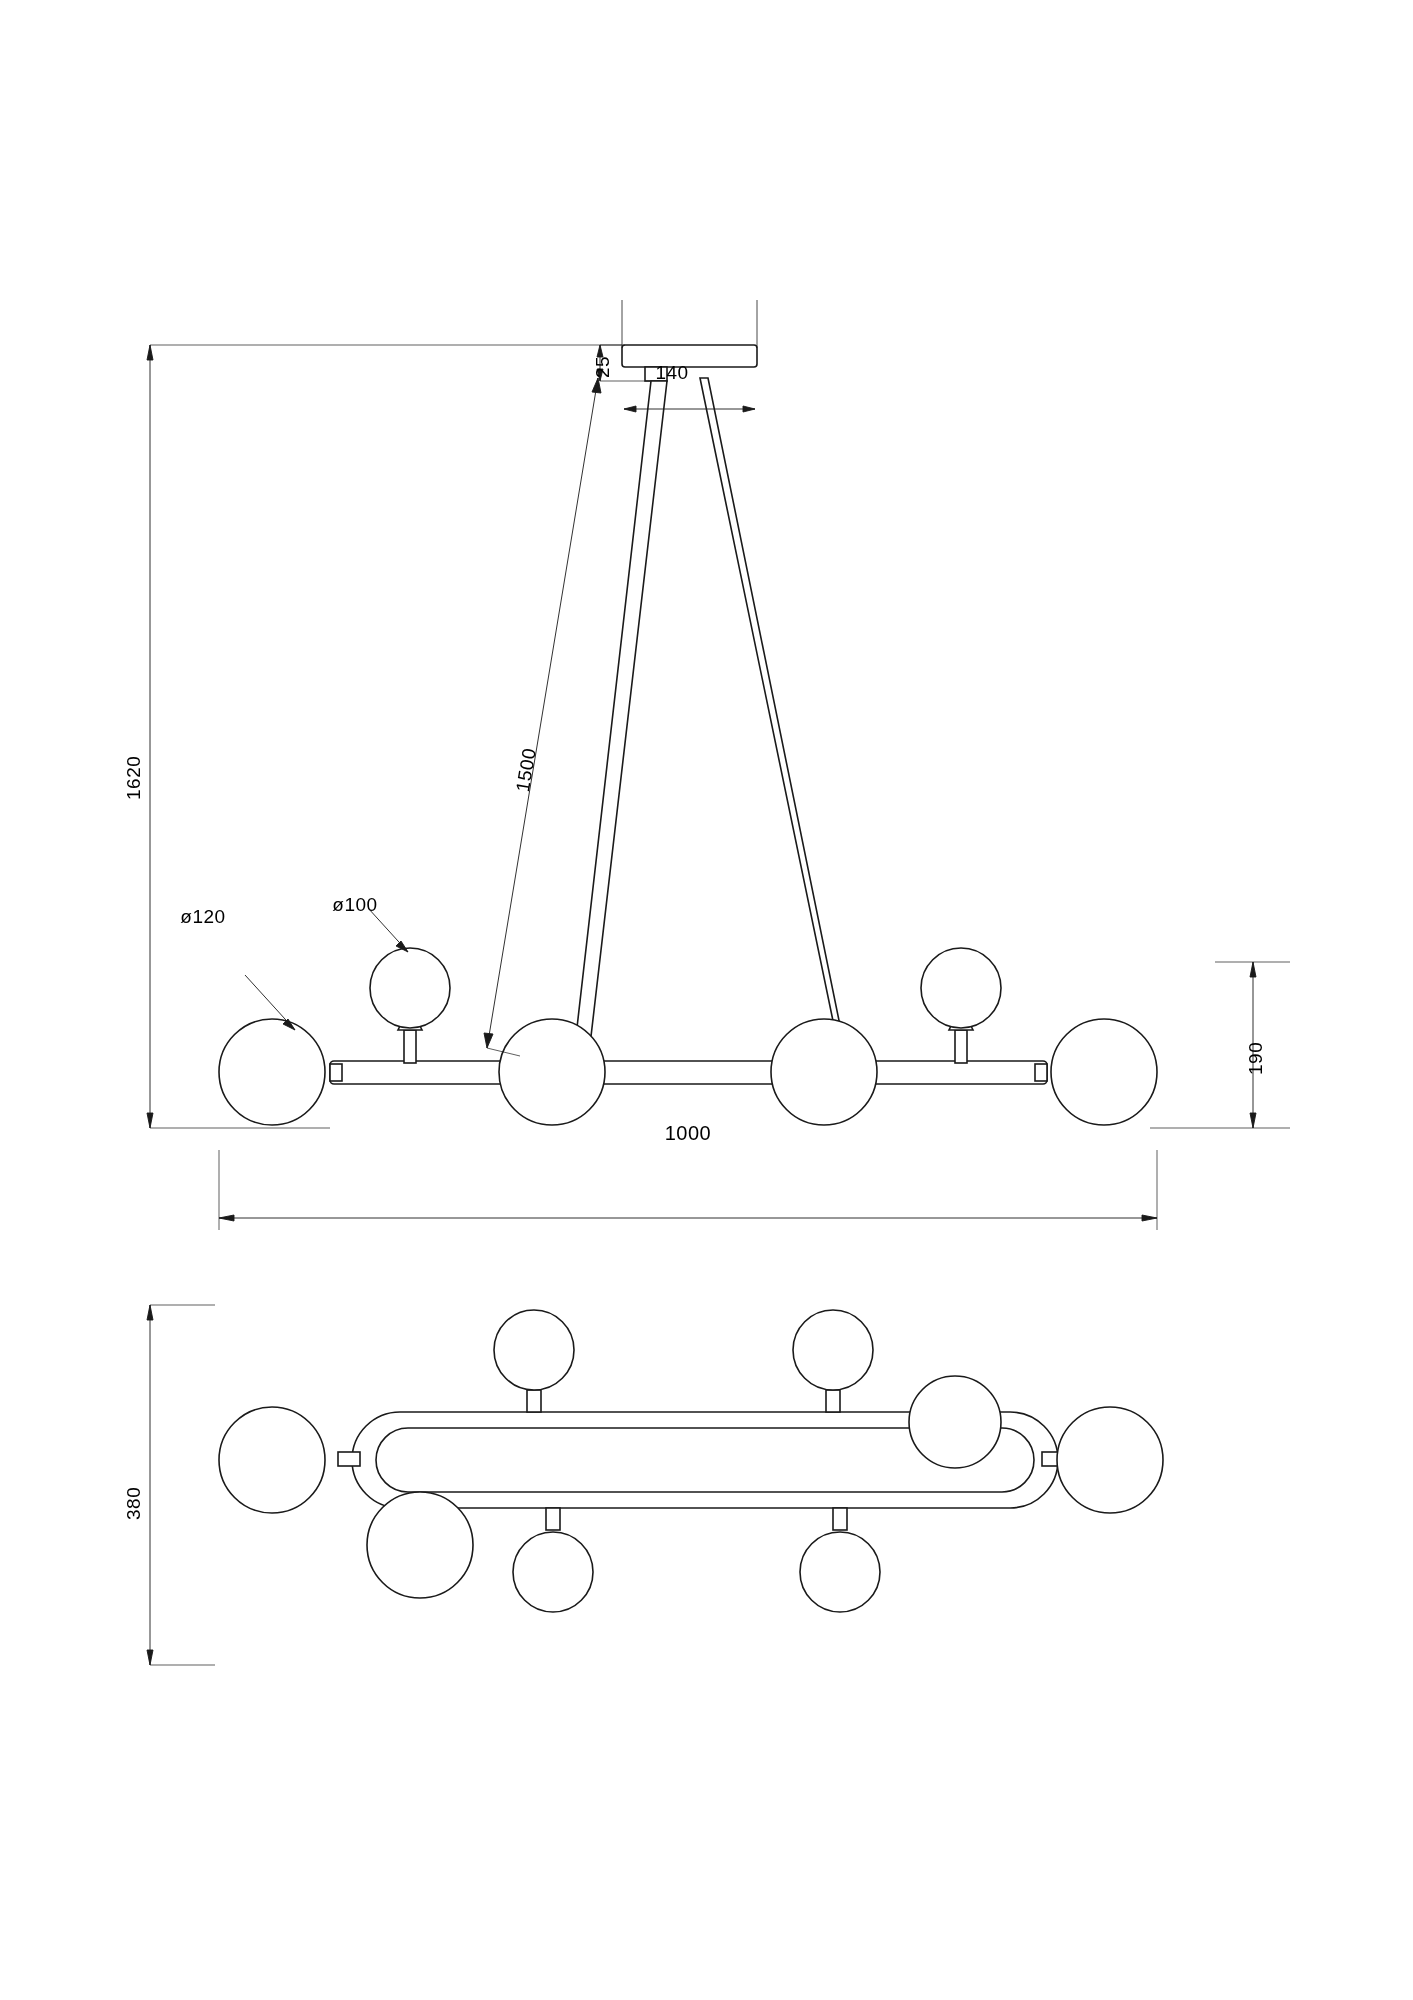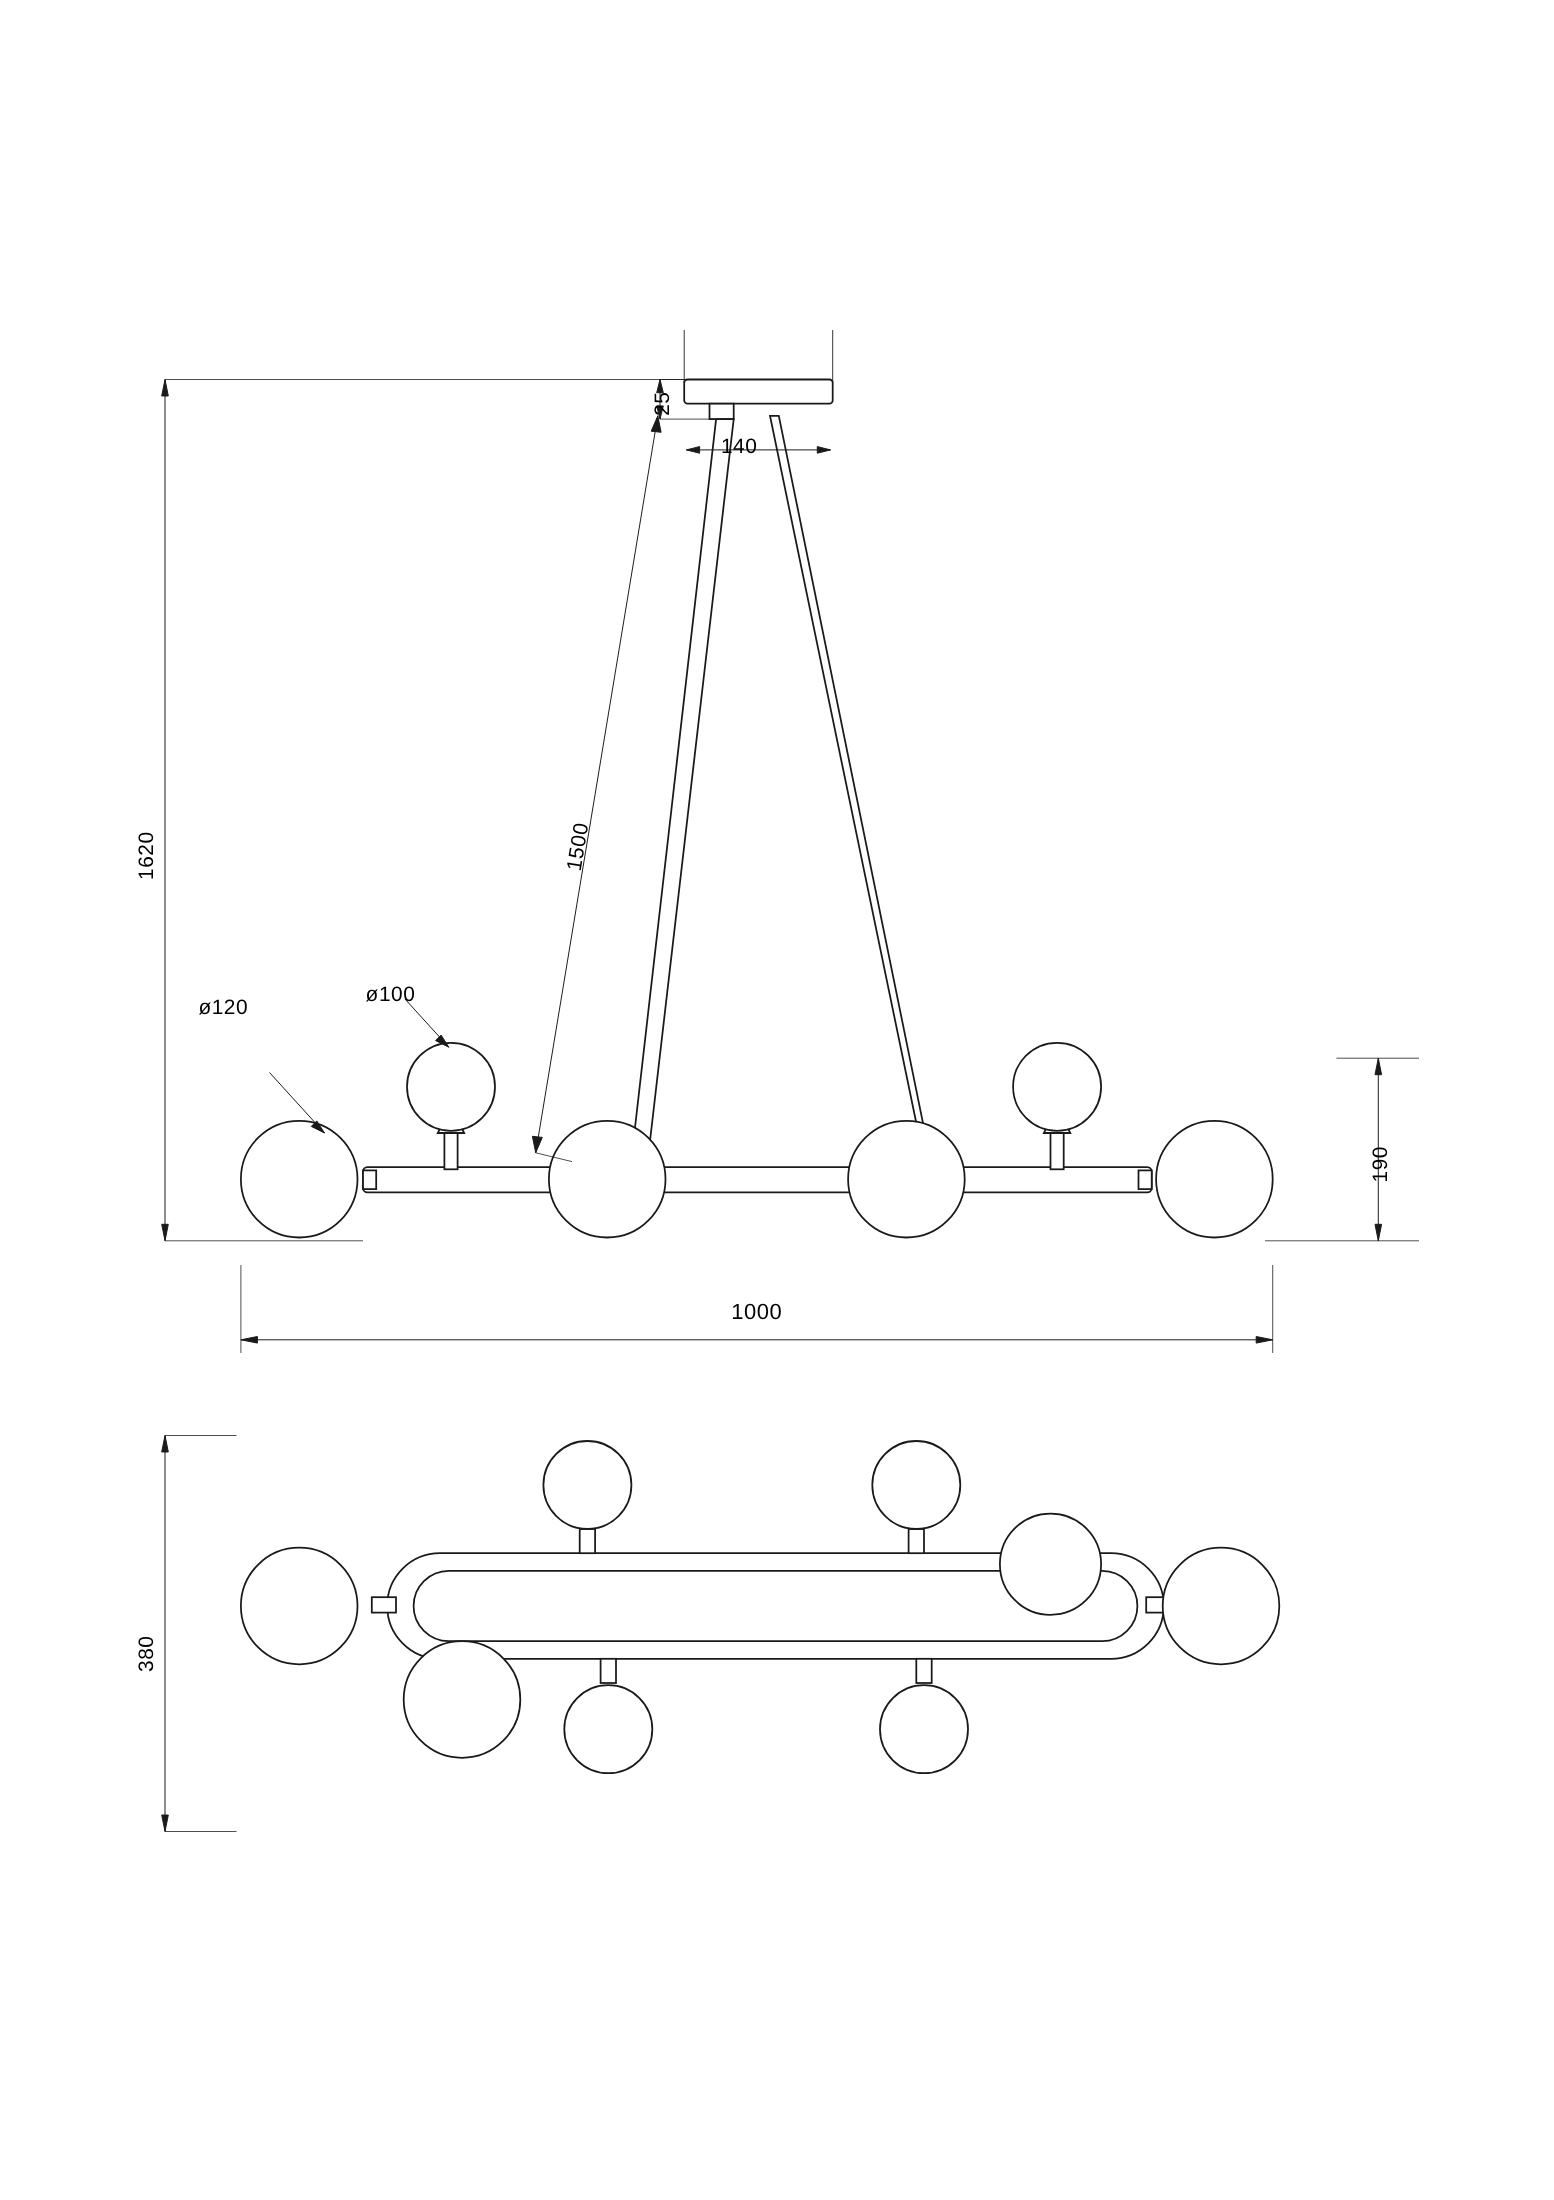--- a/index.html
+++ b/index.html
@@ -247,31 +247,31 @@
         <line x1="150" y1="1305" x2="150" y2="1665" stroke="#1a1a1a" stroke-width="0.9"></line>
         <polygon points="150,1305 147,1320 153,1320"></polygon>
         <polygon points="150,1665 147,1650 153,1650"></polygon>
         <line x1="150" y1="1305" x2="215" y2="1305" stroke="#1a1a1a" stroke-width="0.7"></line>
         <line x1="150" y1="1665" x2="215" y2="1665" stroke="#1a1a1a" stroke-width="0.7"></line>
       </g>
     </g>
 
   </svg>
 
-  <div class="dim-label" style="left:672px; top:384px; transform:translate(-50%,-100%);margin-top:34px;">140</div>
+  <div class="dim-label" style="left:672px; top:384px; transform:translate(-50%,-100%);">140</div>
 
   <div class="dim-label vert" style="left:592px; top:378px;">25</div>
 
   <div class="dim-label vert" style="left:123px; top:800px;">1620</div>
 
   <div class="dim-label rot" style="left:512px; top:790px; transform:rotate(-80.6deg);">1500</div>
 
   <div class="dim-label vert" style="left:1245px; top:1075px;">190</div>
 
-  <div class="dim-label" style="left:688px; top:1205px; transform:translate(-50%,-100%); font-size:20px;">1000</div>
+  <div class="dim-label" style="left:688px; top:1145px; transform:translate(-50%,-100%); font-size:20px;">1000</div>
 
   <div class="dim-label vert" style="left:123px; top:1520px;">380</div>
 
   <div class="dim-label" style="left:203px; top:928px; transform:translate(-50%,-100%);">ø120</div>
 
   <div class="dim-label" style="left:355px; top:916px; transform:translate(-50%,-100%);">ø100</div>
 
 </div>
 
 </body></html>

